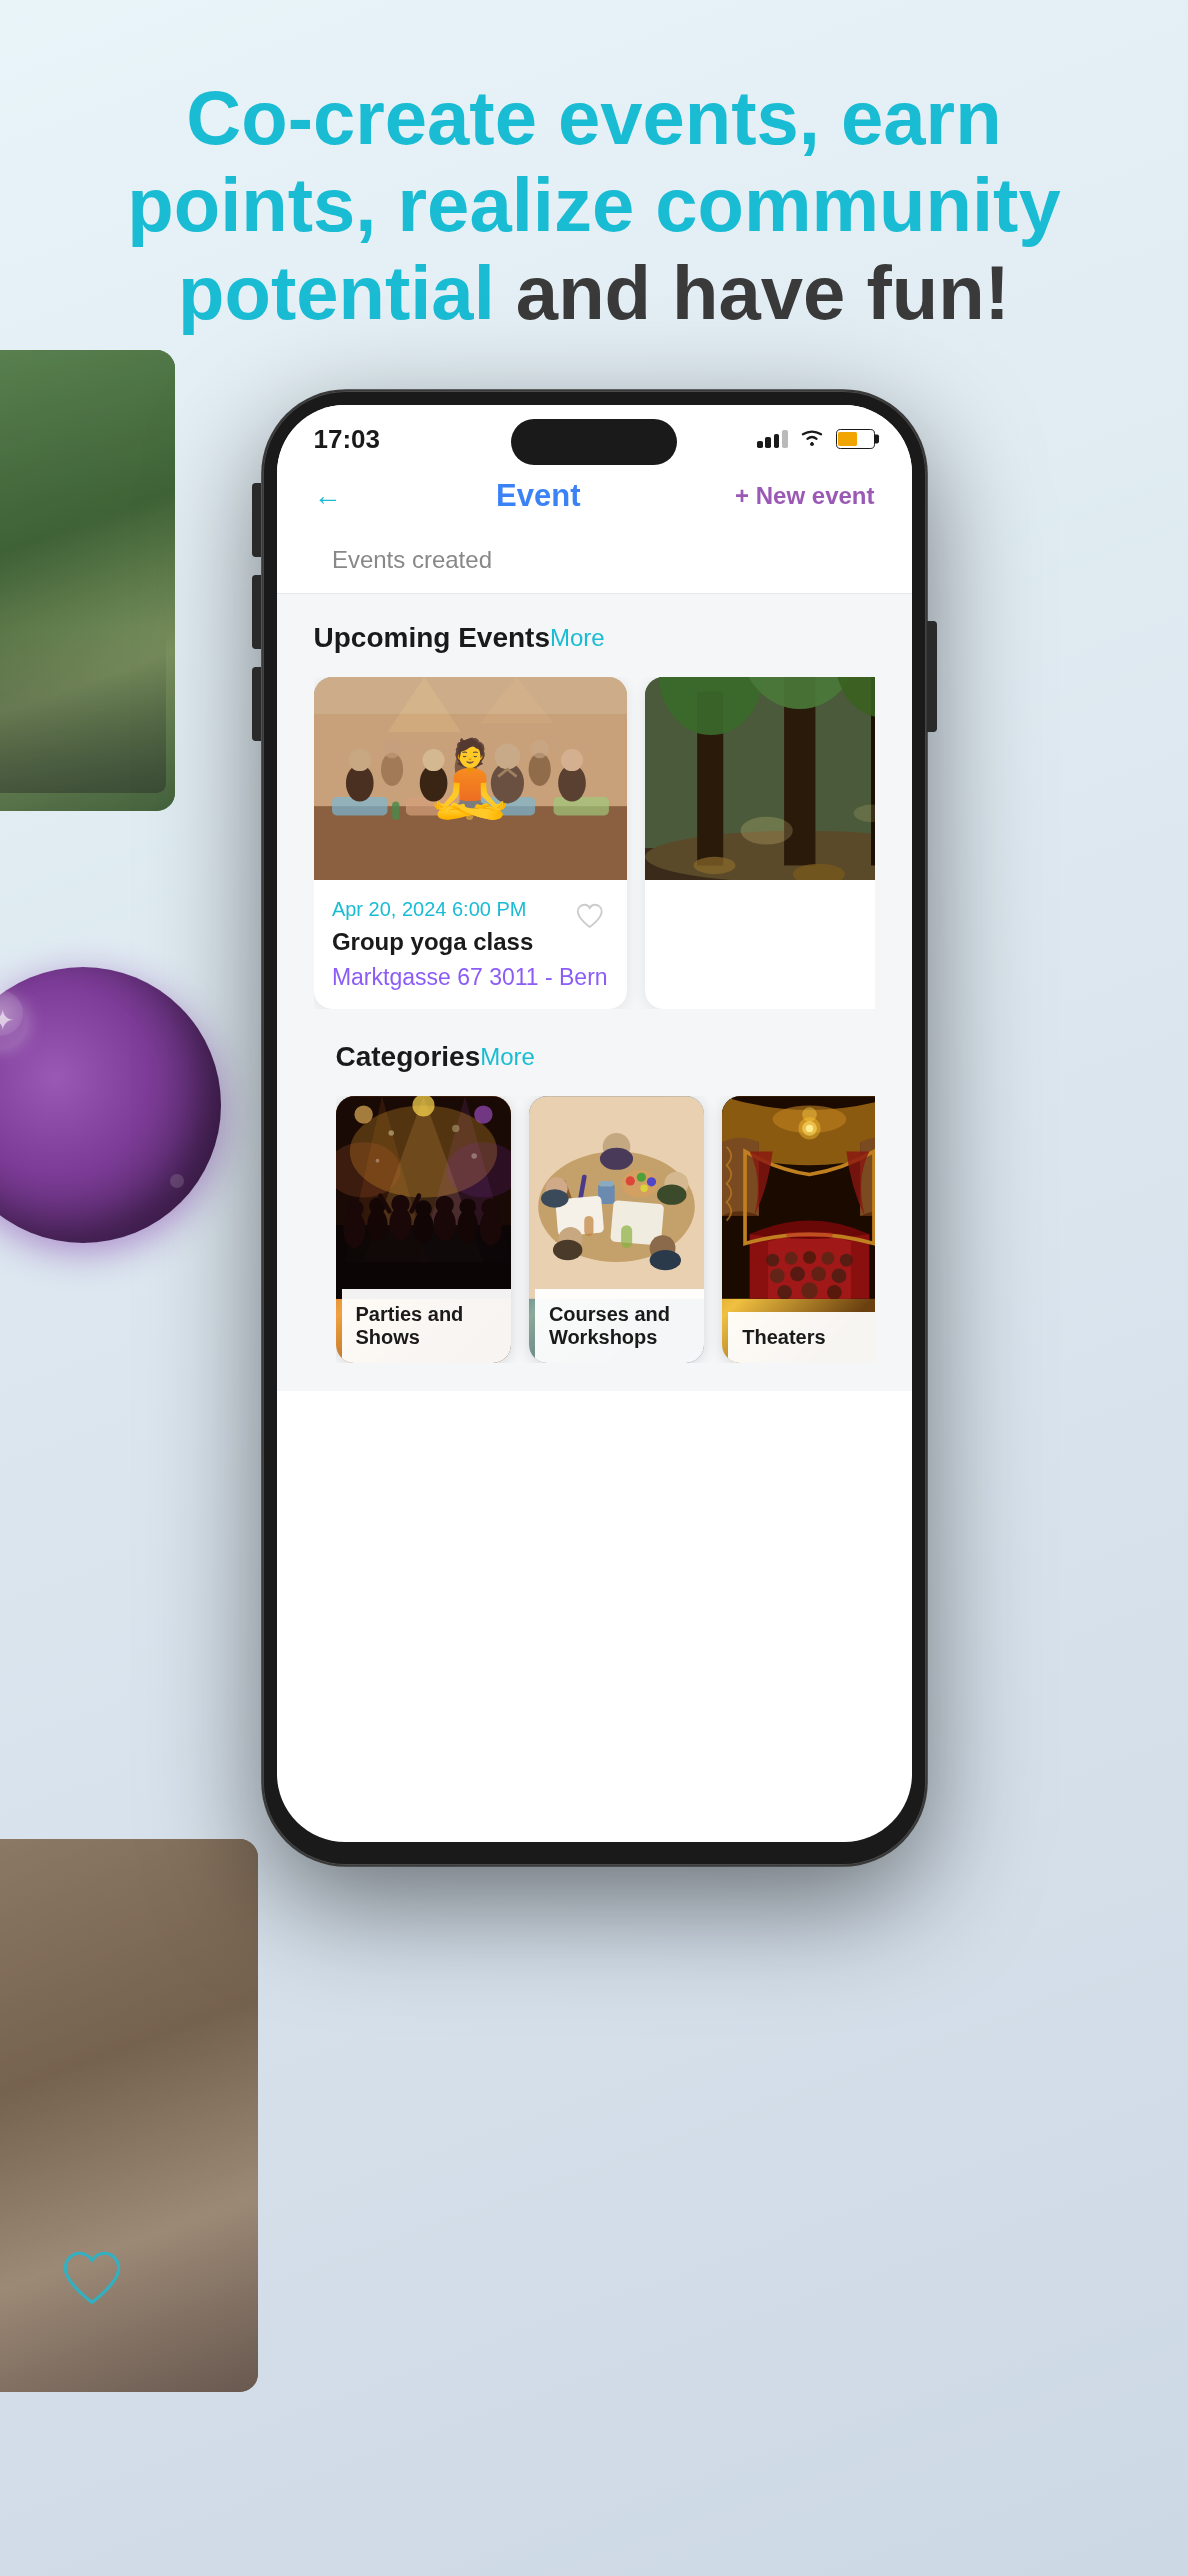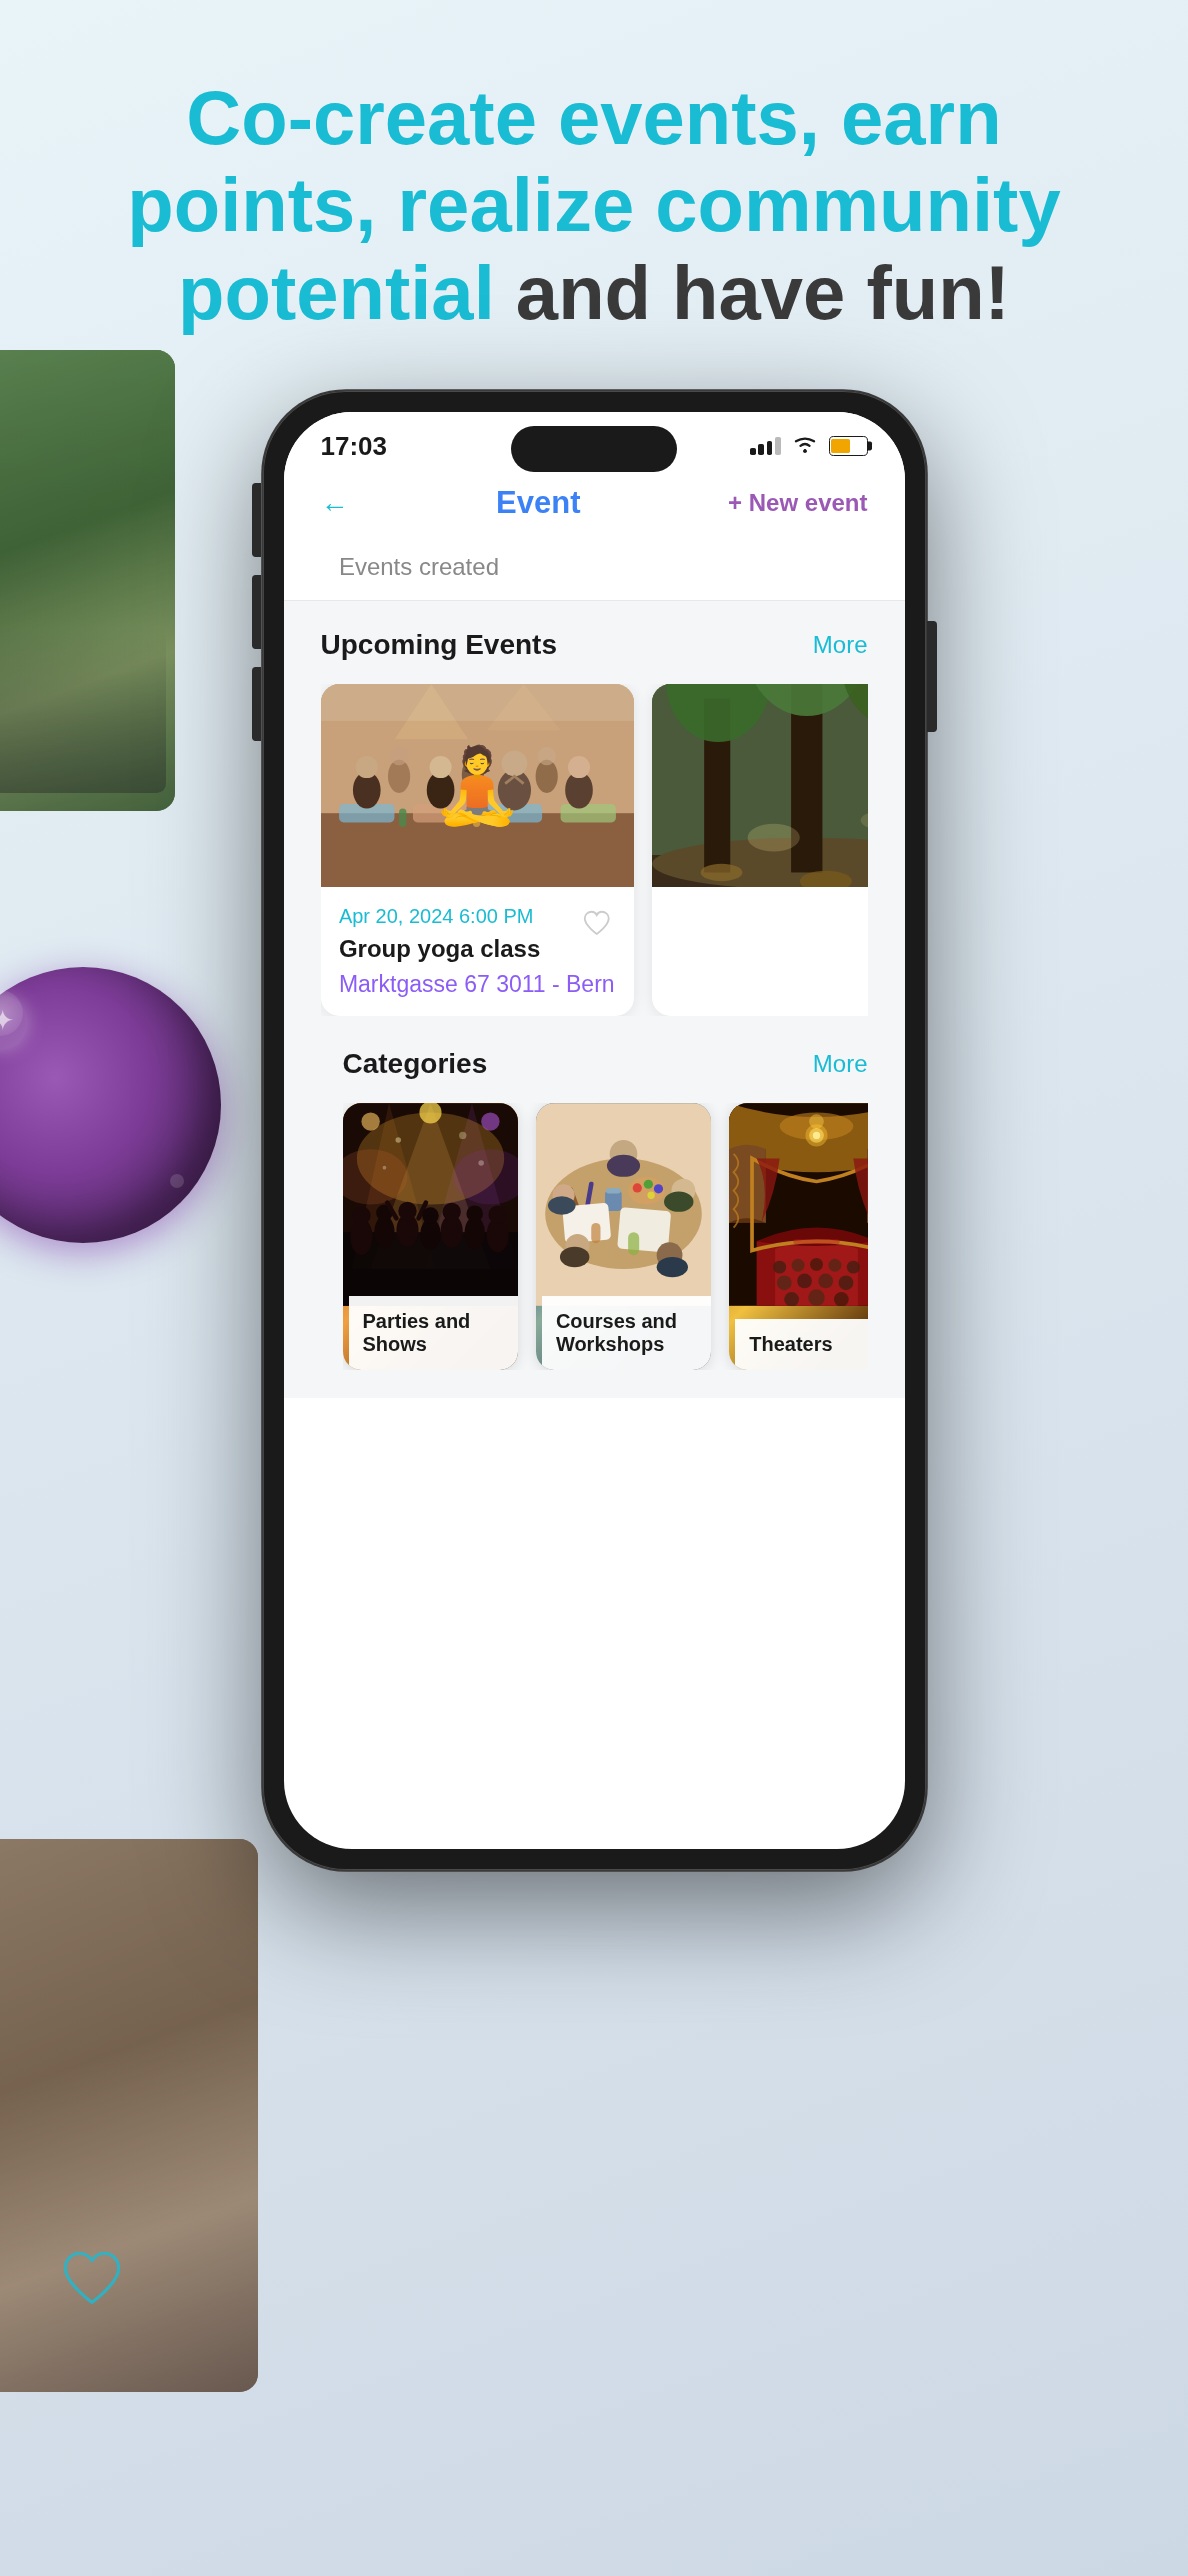--- a/index.html
+++ b/index.html
@@ -110,21 +110,21 @@
       padding: 0 74px;
       position: relative;
       z-index: 10;
     }
 
     .phone-frame {
       width: 663px;
       min-height: 1474px;
       background: #1a1a1a;
       border-radius: 83px;
-      padding: 21px;
+      padding: 14px;
       box-shadow:
         0 0 0 1.8px #3a3a3a,
         0 37px 111px rgba(0,0,0,0.5),
         inset 0 0 0 0.9px #4a4a4a;
       position: relative;
     }
 
     
     .phone-frame::before {
       content: '';
@@ -297,21 +297,20 @@
     }
 
     
     .app-content {
       background: #f5f6f8;
       padding: 28px 37px;
     }
 
     .section-header {
       display: flex;
-      justify-content: space-between;
       align-items: center;
       margin-bottom: 23px;
     }
 
     .section-title {
       font-size: 28px;
       font-weight: 700;
       color: #1a1a1a;
     }
 

